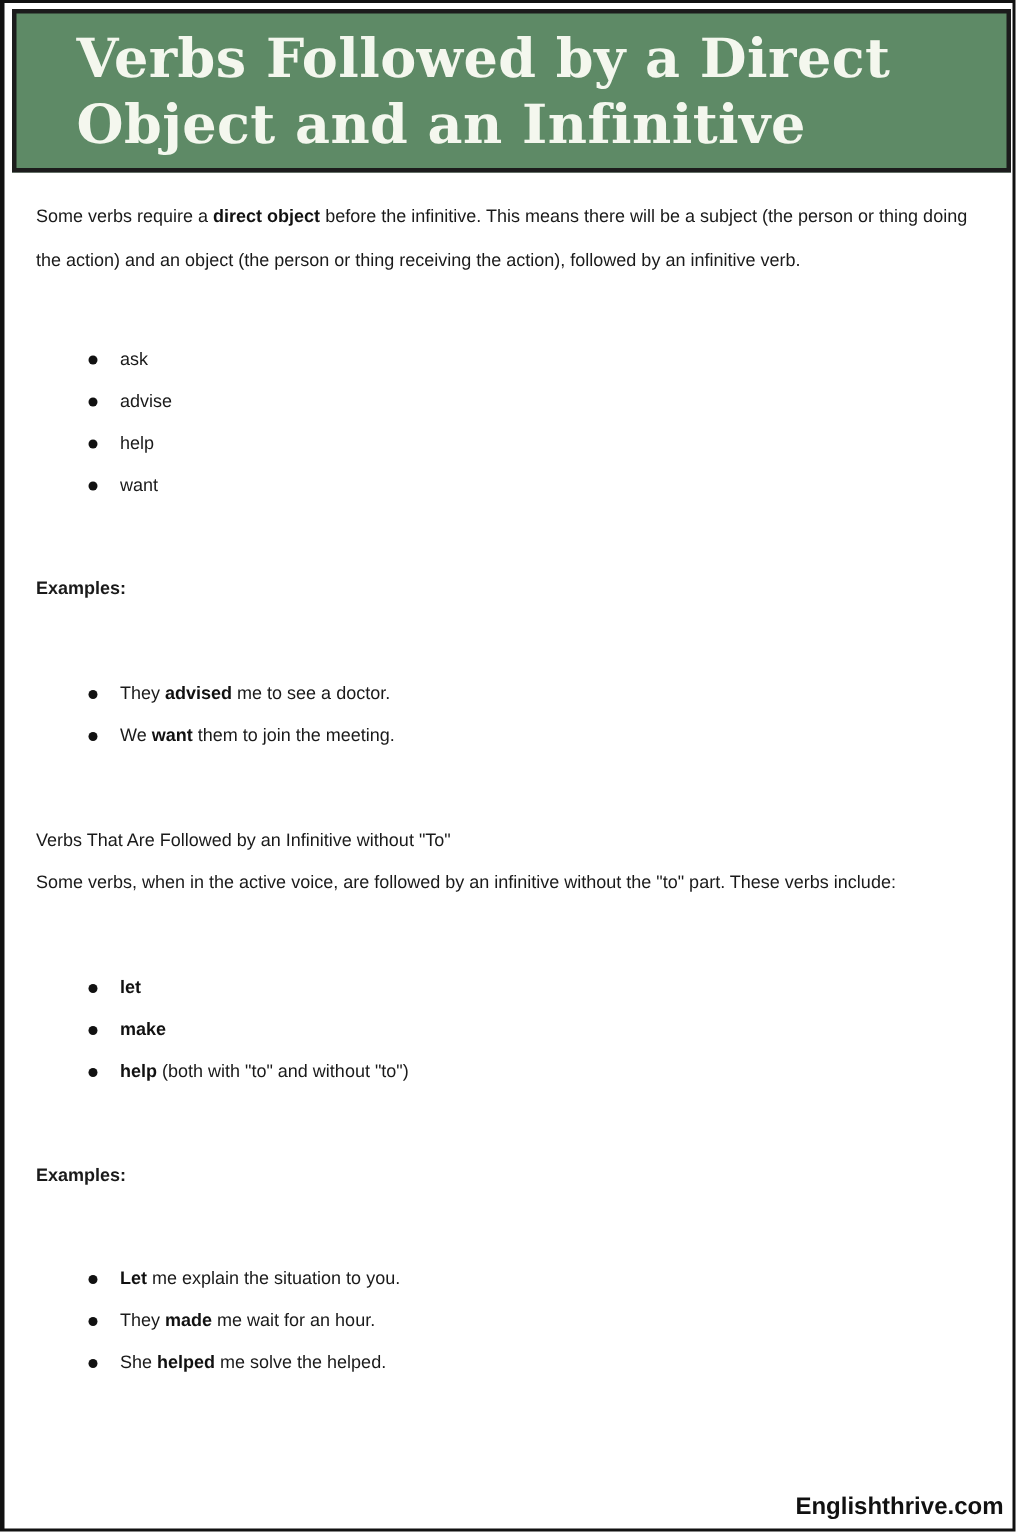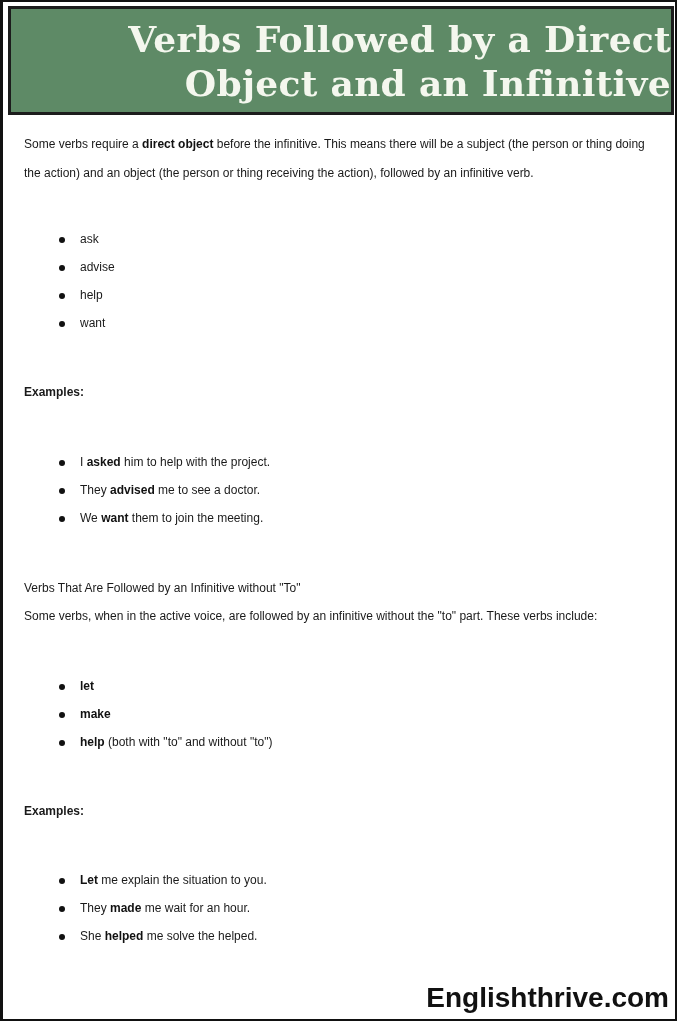--- a/index.html
+++ b/index.html
@@ -32,21 +32,21 @@
       position: absolute;
       left: 8px;
       top: 6px;
       width: 666px;
       height: 109px;
       background: #5e8a66;
       border: 3px solid #1c1c1c;
       box-sizing: border-box;
       display: flex;
       flex-direction: column;
-      align-items: flex-end;
+      align-items: flex-start;
       justify-content: center;
       padding-left: 40px;
     }
     .header .line {
       font-family: "DejaVu Serif", "Liberation Serif", serif;
       font-weight: bold;
       color: #f4f7ee;
       font-size: 36px;
       line-height: 44px;
       letter-spacing: 0.3px;
@@ -86,21 +86,21 @@
     .heading {
       font-weight: bold;
       margin: 0;
     }
     b { font-weight: bold; color: #111; }
     .footer {
       position: absolute;
       right: 14px;
       bottom: 10px;
       font-weight: bold;
-      font-size: 28px;
+      font-size: 16px;
       color: #111;
     }
     .sp1 { height: 21px; }
     .sp2 { height: 24px; }
     .sp3 { height: 25px; }
   </style>
 </head>
 <body>
 
 <div class="frame"></div>
@@ -121,21 +121,20 @@
     <li>advise</li>
     <li>help</li>
     <li>want</li>
   </ul>
 
   <div class="sp2"></div>
   <p class="heading">Examples:</p>
   <div class="sp2"></div>
 
   <ul class="bullets">
-    <li><span>I </span><b>asked</b><span> him to help with the project.</span></li>
     <li><span>They </span><b>advised</b><span> me to see a doctor.</span></li>
     <li><span>We </span><b>want</b><span> them to join the meeting.</span></li>
   </ul>
 
   <div class="sp3"></div>
 
   <p class="para">Verbs That Are Followed by an Infinitive without "To"</p>
   <p class="para">Some verbs, when in the active voice, are followed by an infinitive without the "to" part. These verbs include:</p>
 
   <div class="sp2"></div>

